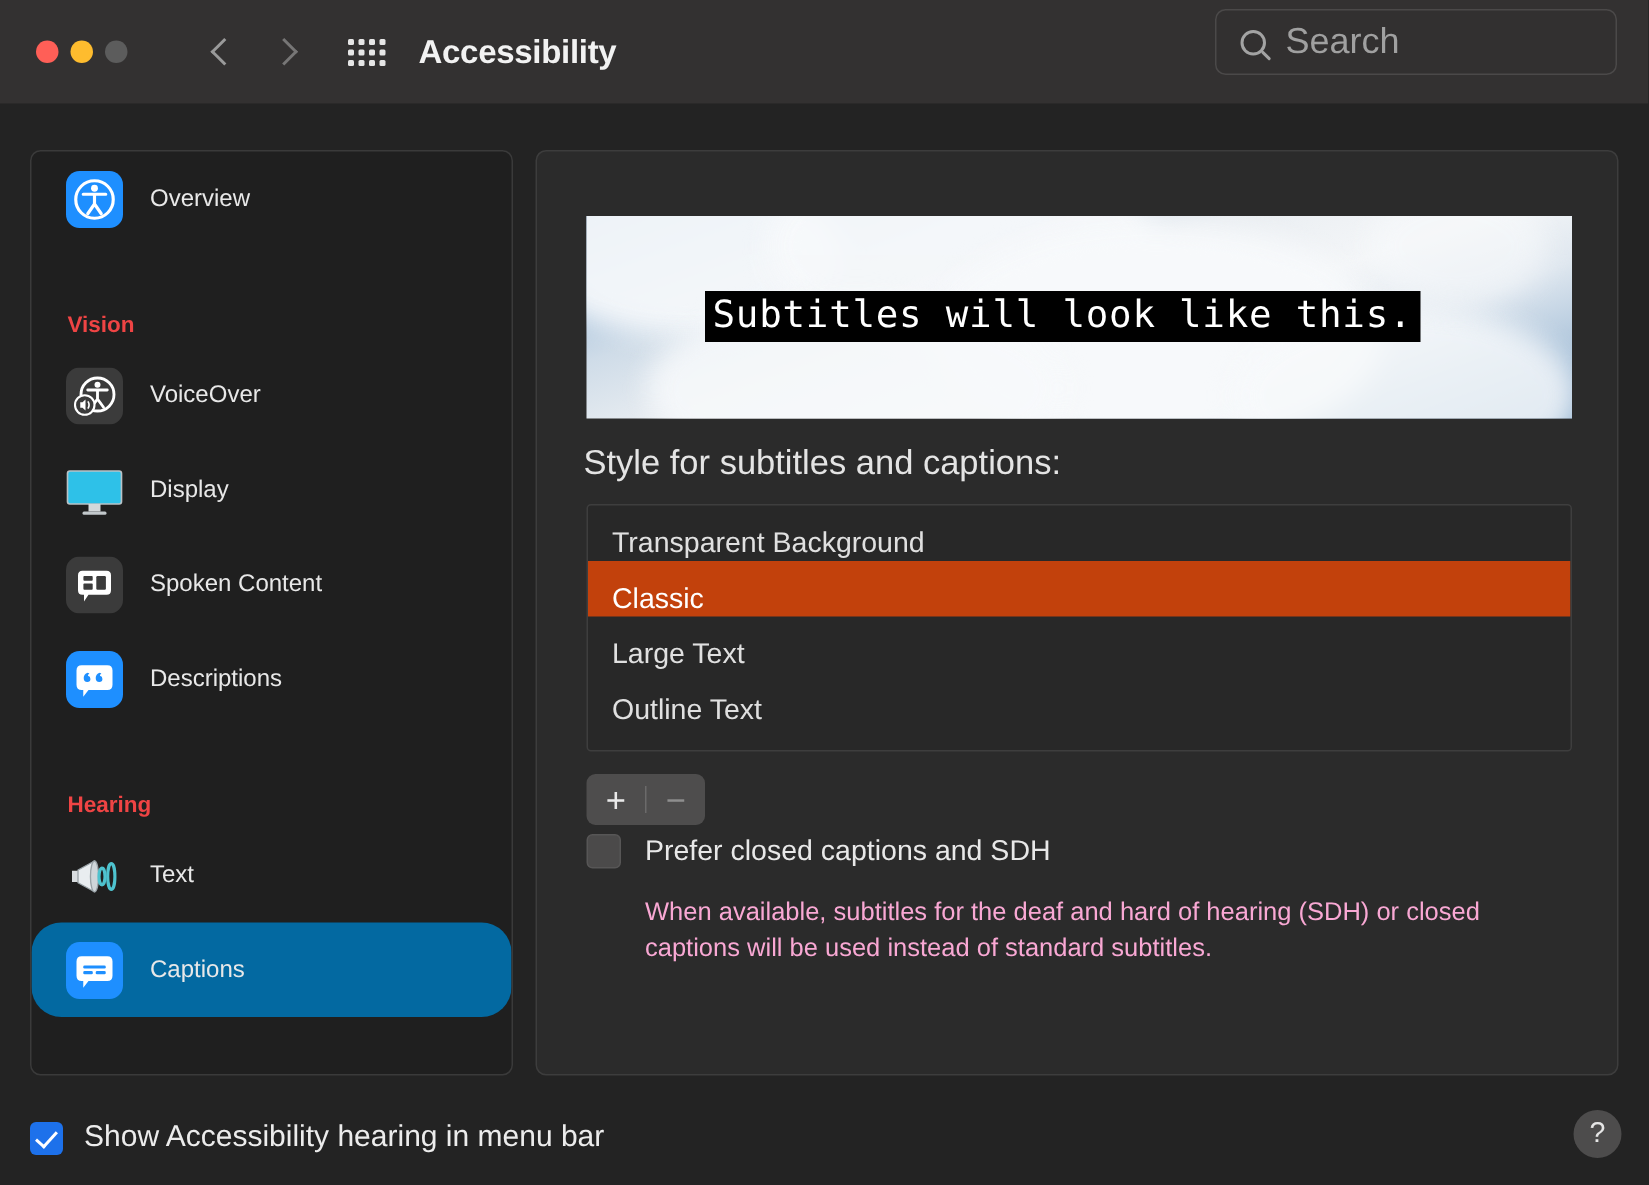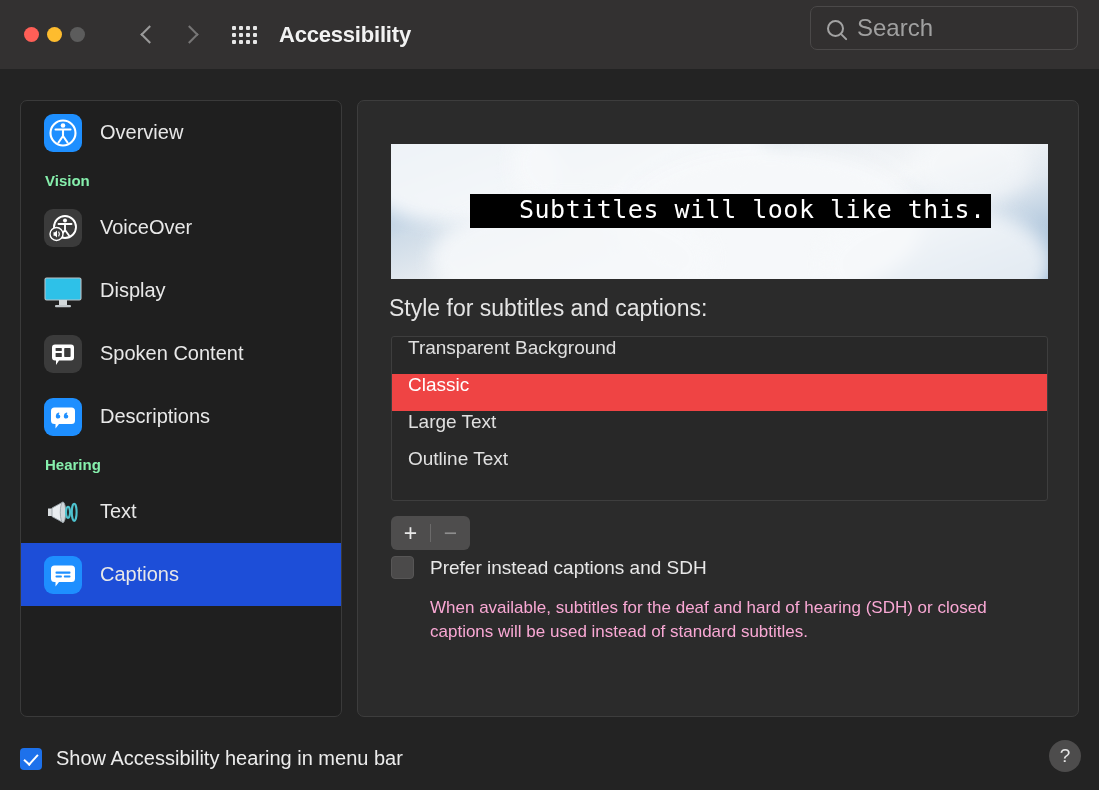--- a/index.html
+++ b/index.html
@@ -142,36 +142,37 @@
     border-radius: 7px;
     overflow: hidden;
   }
 
   .side-row {
     display: flex;
     align-items: center;
     height: 63px;
     padding-left: 23px;
   }
-  .side-row.selected { background: #1d4ed8; }
+  .side-row.selected { background: #0369a1; border-radius: 20px; }
 
   .side-label {
     margin-left: 18px;
-    font-size: 20px;
+    font-size: 16px;
     color: #e8e8e8;
   }
 
   .side-group {
     font-size: 15px;
     font-weight: bold;
-    color: #86efac;
+    color: #ef4444;
     padding-left: 24px;
     height: 32px;
     display: flex;
     align-items: center;
+    margin-top: 36px;
   }
 
   .icon-box {
     width: 38px; height: 38px;
     flex: 0 0 auto;
     position: relative;
   }
 
   
   .content {
@@ -209,21 +210,20 @@
     background: #000;
     padding: 3px 5px 5px 5px;
     white-space: nowrap;
   }
   .sub-text {
     font-family: "DejaVu Sans Mono", "Liberation Mono", monospace;
     font-size: 25px;
     color: #ffffff;
     letter-spacing: 0.5px;
     line-height: 1.05;
-    margin-left: 44px;
   }
 
   .style-label {
     position: absolute;
     left: 31px; top: 194px;
     font-size: 23px;
     color: #e4e4e4;
   }
 
   .listbox {
@@ -231,27 +231,27 @@
     left: 33px; top: 235px;
     width: 657px; height: 165px;
     background: #282828;
     border: 1px solid #3e3e3e;
     border-radius: 3px;
     overflow: hidden;
   }
   .list-item {
     height: 37px;
     display: flex;
-    align-items: flex-start;
+    align-items: flex-end;
     padding-left: 16px;
     font-size: 19px;
     color: #e0e0e0;
   }
   .list-item.selected {
-    background: #ef4444;
+    background: #c2410c;
     color: #ffffff;
   }
 
   .pm-group {
     position: absolute;
     left: 33px; top: 415px;
     width: 79px; height: 34px;
     background: #4e4d4d;
     border-radius: 6px;
     display: flex;
@@ -513,21 +513,21 @@
     </div>
 
     <div class="pm-group">
       <span class="pm-btn plus">+</span>
       <span class="pm-sep"></span>
       <span class="pm-btn minus">−</span>
     </div>
 
     <div class="cb-row">
       <span class="cb-box"></span>
-      <span class="cb-label">Prefer instead captions and SDH</span>
+      <span class="cb-label">Prefer closed captions and SDH</span>
     </div>
 
     <div class="help-text">When available, subtitles for the deaf and hard of hearing (SDH) or closed captions will be used instead of standard subtitles.</div>
   </div>
 
   <div class="footer-cb">
     <span class="cb-on"></span>
     <span class="footer-label">Show Accessibility hearing in menu bar</span>
   </div>
 

